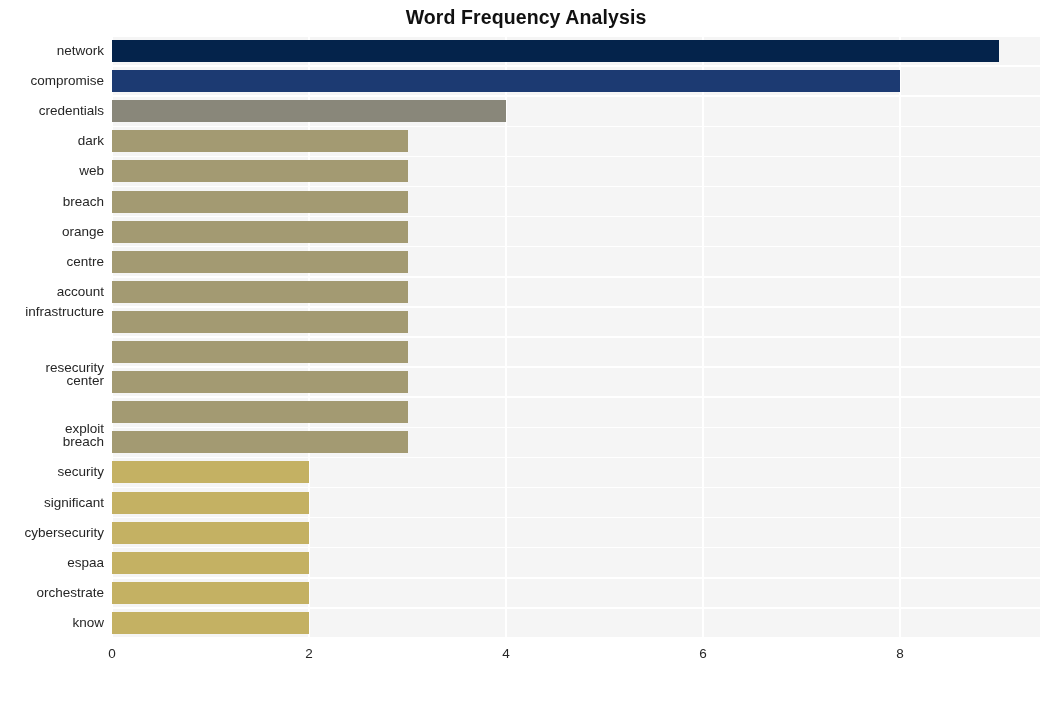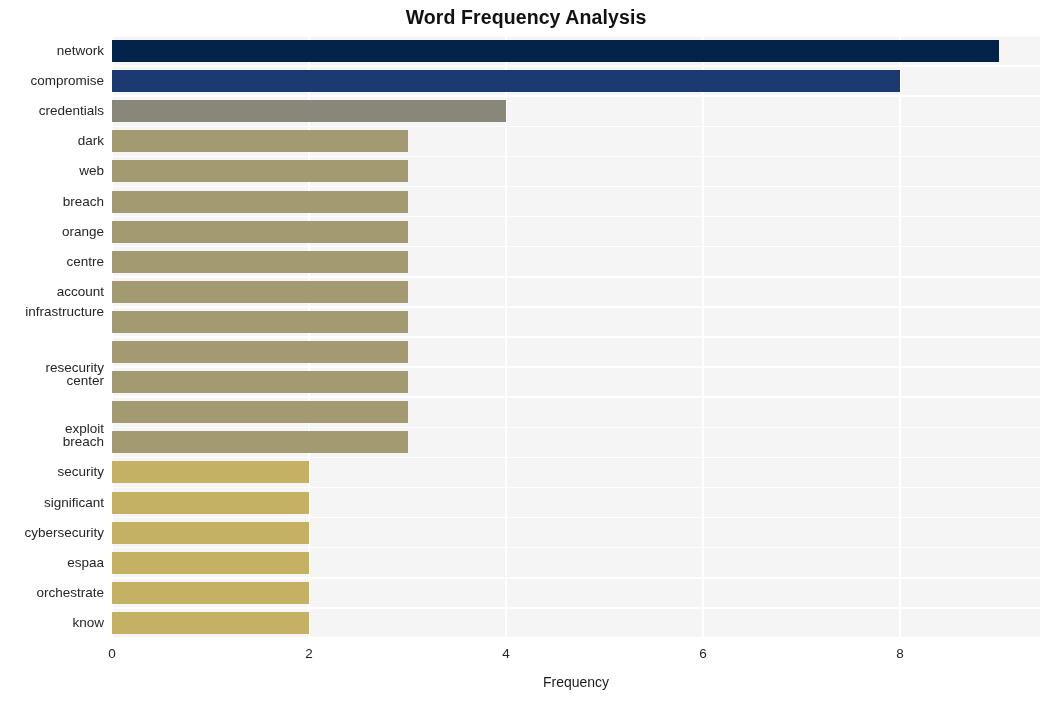--- a/index.html
+++ b/index.html
@@ -211,15 +211,14 @@
     </div>
 
   <div id="x-tick-labels">
       <div class="xtick" style="left: 0px;">0</div>
       <div class="xtick" style="left: 197.028px;">2</div>
       <div class="xtick" style="left: 394.055px;">4</div>
       <div class="xtick" style="left: 591.083px;">6</div>
       <div class="xtick" style="left: 788.11px;">8</div>
     </div>
 
-  <div id="x-axis-label">Frequency</div>
 
 </div>
 
 </body></html>

